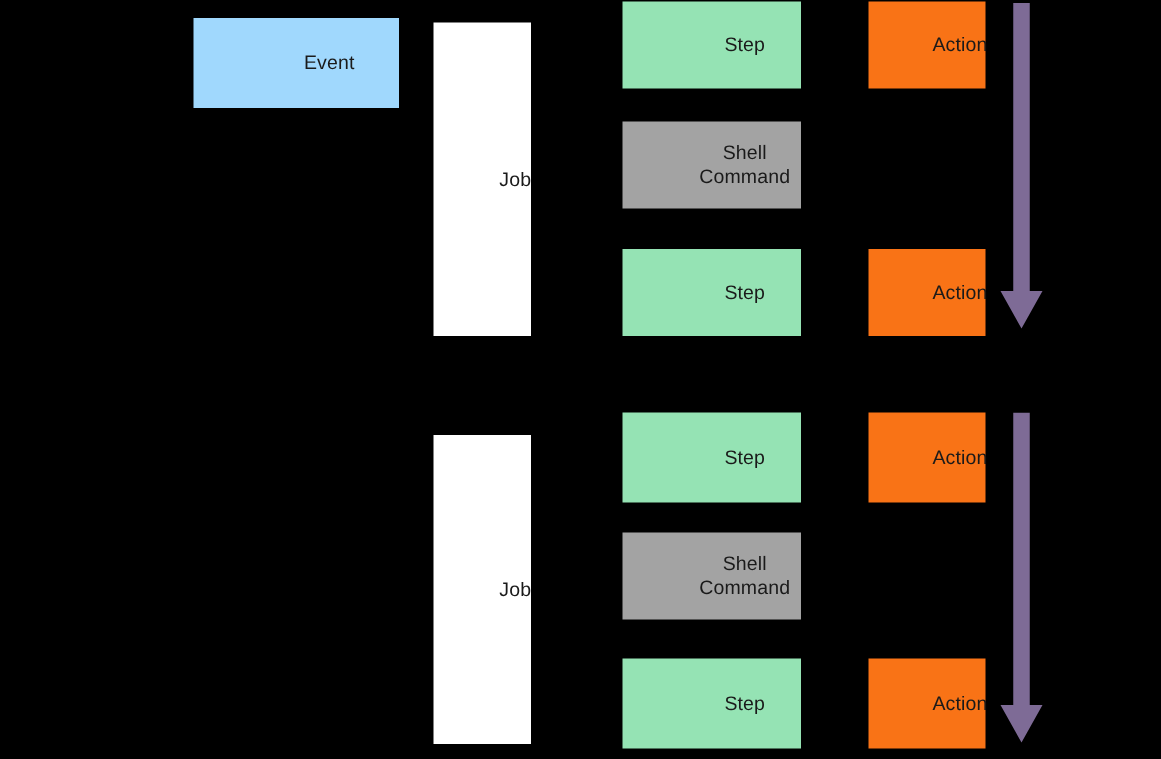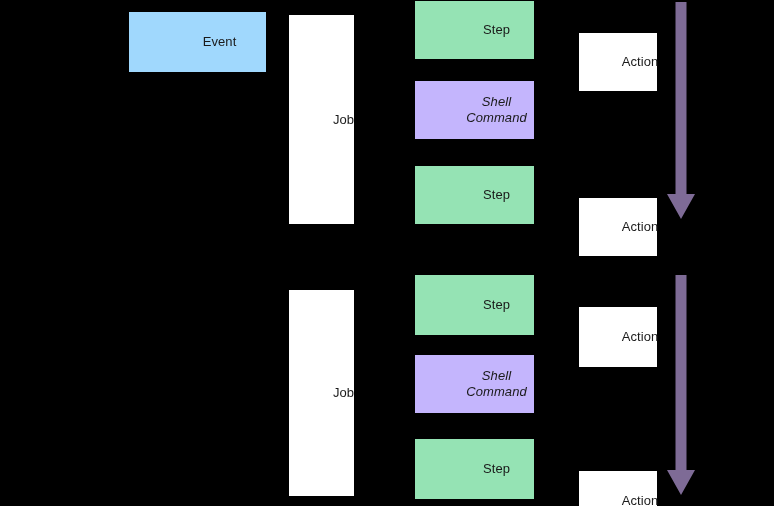--- a/index.html
+++ b/index.html
@@ -30,22 +30,22 @@
     font-size: 13px;
     font-family: "Liberation Sans", sans-serif;
     line-height: 1.2;
     letter-spacing: 0.1px;
     user-select: none;
     padding-left: 44px;
   }
   .node-event   { background: #a0d8fd; }
   .node-job     { background: #ffffff; }
   .node-step    { background: #95e3b4; }
-  .node-shell   { background: #c4b5fd; font-style: italic; }
-  .node-action  { background: #ffffff; margin-top: 32px; }
+  .node-shell   { background: #a3a3a3; }
+  .node-action  { background: #f97316; }
 
   .arrow {
     position: absolute;
     overflow: visible;
   }
   .arrow svg { display: block; }
 </style>
 </head>
 <body>
 

